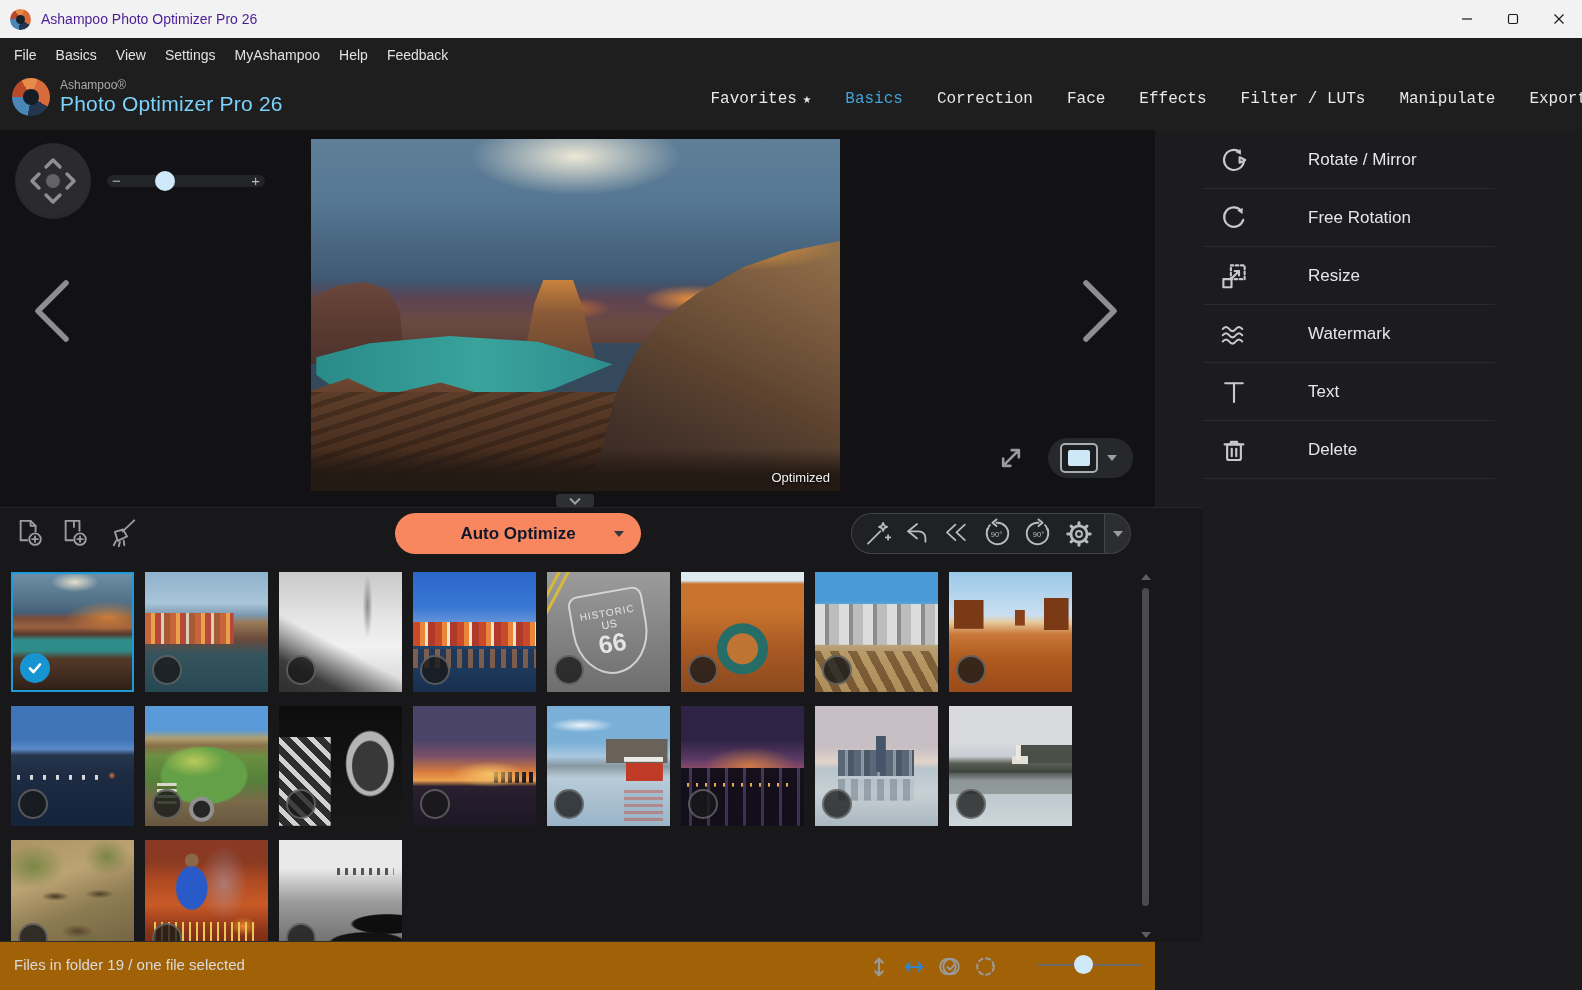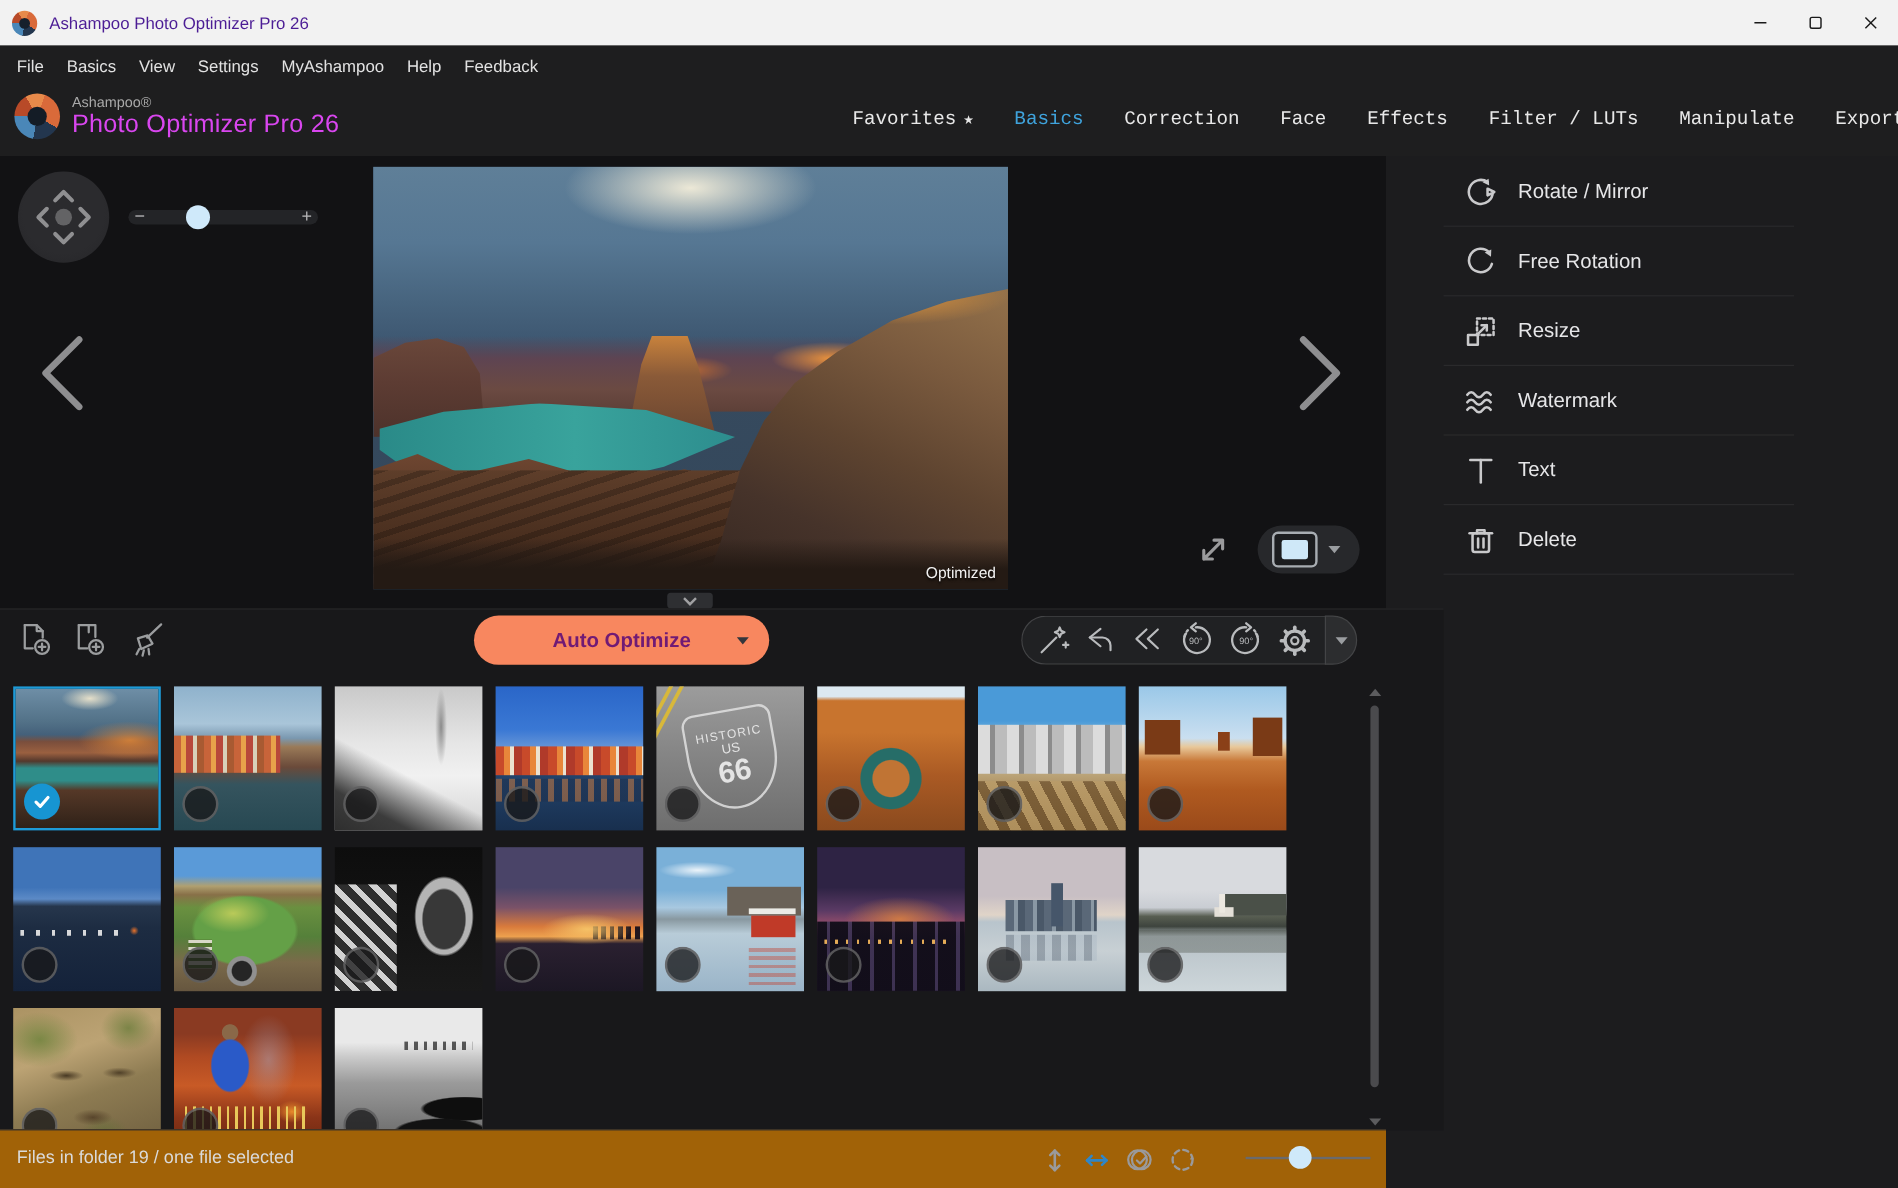--- a/index.html
+++ b/index.html
@@ -23,21 +23,21 @@
   .chrome{position:absolute;left:0;top:38px;width:1582px;height:92px;background:#1e1e1f;}
   .menubar{position:absolute;left:0;top:0;width:100%;height:34px;display:flex;align-items:center;
            padding-left:14px;gap:19px;font-size:14px;color:#e2e2e2;}
   .menubar span{cursor:default;}
   .logo{position:absolute;left:12px;top:40px;display:flex;align-items:center;}
   .logo-swirl{width:38px;height:38px;border-radius:50%;position:relative;flex:0 0 auto;
      background:conic-gradient(from 20deg,#d96a3a 0 100deg,#23364e 100deg 170deg,#4a87b8 170deg 250deg,#b84a28 250deg 310deg,#e88a4a 310deg 360deg);}
   .logo-swirl::after{content:"";position:absolute;inset:11px;border-radius:50%;background:#141c26;}
   .logo-text{margin-left:10px;line-height:1.1;}
   .brand-small{font-size:12px;color:#a9a9a9;}
-  .brand-large{font-size:21px;color:#d946ef;letter-spacing:.2px;}
+  .brand-large{font-size:21px;color:#7dd3fc;letter-spacing:.2px;}
   .tabs{position:absolute;right:43px;top:52px;display:flex;gap:34px;font-size:16px;color:#e8e8e8;align-items:center;font-family:Liberation Mono, monospace;}
   .tab{cursor:pointer;white-space:nowrap;}
   .tab.active{color:#3fa3dc;}
   .tab .star{margin-left:6px;font-size:14px;}
 
   
   .preview-panel{position:absolute;left:0;top:130px;width:1155px;height:377px;background:#121214;}
   .pan{position:absolute;left:15px;top:13px;width:76px;height:76px;border-radius:50%;
        background:radial-gradient(circle at 50% 45%,#2b2b2e 0 60%,#242427 100%);display:flex;align-items:center;justify-content:center;cursor:pointer;}
   .zoombar{position:absolute;left:107px;top:45px;width:158px;height:12px;border-radius:6px;background:#232427;
@@ -82,32 +82,32 @@
   .viewmode{position:absolute;left:1048px;top:308px;width:85px;height:40px;border-radius:20px;background:#27282b;
      display:flex;align-items:center;cursor:pointer;}
   .vm-rect{width:34px;height:26px;border:2.5px solid #a8adb2;border-radius:5px;margin-left:12px;
      display:flex;align-items:center;justify-content:center;background:#1c1d1f;}
   .vm-inner{width:22px;height:16px;background:#cfe8f8;border-radius:2px;}
   .caret{width:0;height:0;border-left:5px solid transparent;border-right:5px solid transparent;border-top:6px solid #9a9da0;}
   .viewmode .caret{margin-left:9px;}
 
   
   .sidebar{position:absolute;left:1155px;top:130px;width:427px;height:860px;background:#1c1c1e;}
-  .tool-row{width:292px;height:57px;display:flex;align-items:center;border-bottom:1px solid #2a2a2c;cursor:pointer;}
+  .tool-row{width:292px;height:57px;display:flex;align-items:center;border-bottom:1px solid #2a2a2c;cursor:pointer;gap:43px;}
   .tool-row:first-child{border-top:1px solid #2a2a2c00;}
   .tool-icon{width:62px;display:flex;justify-content:center;}
   .tool-icon svg{stroke:#c9c9cb;stroke-width:1.7;fill:none;stroke-linecap:round;stroke-linejoin:round;}
   .tool-label{font-size:17px;color:#e6e6e8;}
 
   
   .bottom-panel{position:absolute;left:0;top:507px;width:1155px;height:434px;background:#18181a;overflow:hidden;border-top:1px solid #262628;}
   .tb-icons{position:absolute;left:14px;top:9px;display:flex;gap:14px;}
   .tb-icons svg{stroke:#9b9d9f;stroke-width:1.7;fill:none;stroke-linecap:round;stroke-linejoin:round;cursor:pointer;}
   .auto-btn{position:absolute;left:395px;top:5px;width:246px;height:41px;border-radius:21px;background:#f8875f;
-     display:flex;align-items:center;justify-content:center;color:#701a75;font-size:17px;font-weight:bold;cursor:pointer;}
+     display:flex;align-items:center;justify-content:center;color:#0f172a;font-size:17px;font-weight:bold;cursor:pointer;}
   .auto-btn .caret{position:absolute;right:17px;border-top-color:#33363c;}
   .save-btn{position:absolute;left:659px;top:6px;width:174px;height:39px;border-radius:20px;background:#1d1e20;
      border:1px solid #3c3e40;box-sizing:border-box;display:flex;align-items:center;justify-content:center;
      color:#7e95aa;font-size:16px;cursor:pointer;}
   .icon-group{position:absolute;left:851px;top:5px;width:254px;height:41px;background:#202123;border:1px solid #434446;
      box-sizing:border-box;border-radius:21px 0 0 21px;border-right:none;display:flex;align-items:center;justify-content:space-evenly;}
   .icon-group svg{stroke:#b9bbbd;stroke-width:1.6;fill:none;stroke-linecap:round;stroke-linejoin:round;cursor:pointer;}
   .icon-group svg text{font-family:"Liberation Sans",sans-serif;}
   .group-caret{position:absolute;left:1104px;top:5px;width:27px;height:41px;background:#2c2d2f;border:1px solid #434446;
      box-sizing:border-box;border-radius:0 21px 21px 0;display:flex;align-items:center;justify-content:center;cursor:pointer;}

